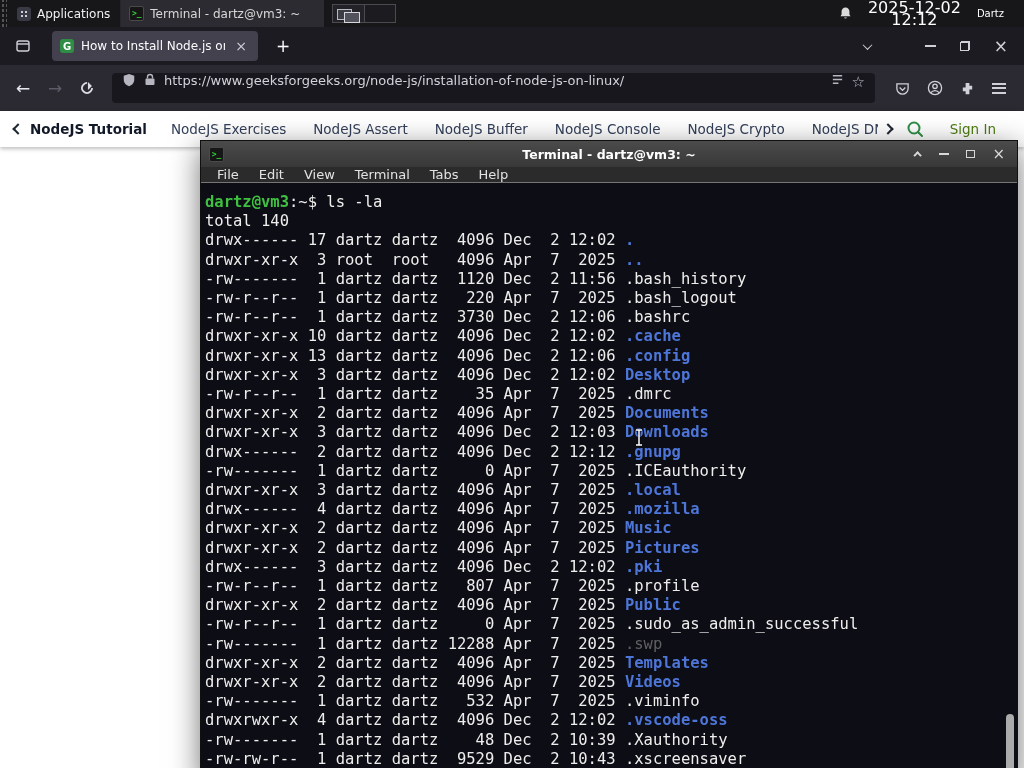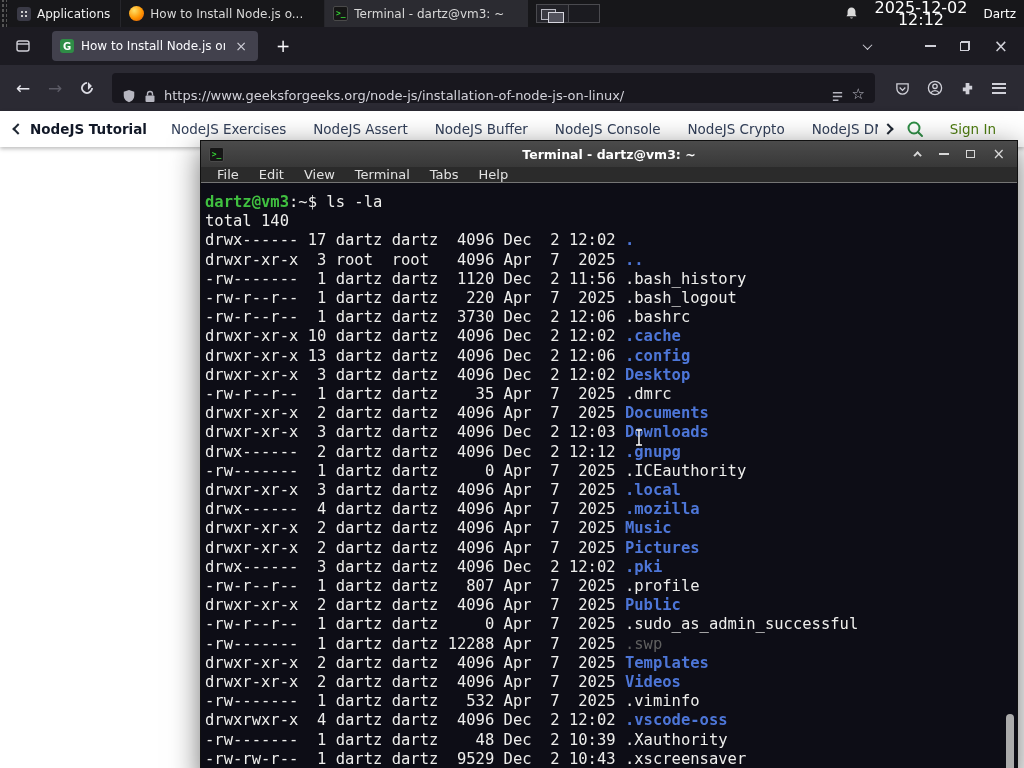--- a/index.html
+++ b/index.html
@@ -29,21 +29,21 @@
   .pager { display:flex; margin-left:8px; border:1px solid #4a4a4f; height:19px; }
   .pager-cell { width:31px; height:100%; background:#222228; position:relative; }
   .pager-cell + .pager-cell { border-left:1px solid #4a4a4f; background:#1b1b20; }
   .pager-cell.active::before { content:''; position:absolute; left:4px; top:4px; width:13px; height:9px;
     border:1px solid #b9b9c2; background:#3c3c44; }
   .pager-cell.active::after { content:''; position:absolute; left:11px; top:7px; width:14px; height:9px;
     border:1px solid #d6d6de; background:#52525c; }
   .panel-spacer { flex:1; }
   .bell-btn { display:flex; align-items:center; padding:0 7px; height:100%; }
   .clock { text-align:center; font-size:16px; line-height:12px; padding:0 8px; color:#fff; }
-  .panel-user { font-size:12px; color:#fff; padding:0 8px 0 8px; white-space:nowrap; }
+  .panel-user { font-size:10px; color:#fff; padding:0 20px 0 8px; white-space:nowrap; }
 
   
   .ff-window { position:absolute; top:27px; left:0; width:1024px; bottom:0; background:#fff; }
   .ff-tabbar { height:38px; background:#1c1b22; display:flex; align-items:center; }
   .ff-view-btn { margin-left:10px; display:flex; align-items:center; justify-content:center; width:26px; height:26px; border-radius:4px; }
   .ff-tab { margin-left:16px; height:30px; width:206px; background:#42414d; border-radius:4px;
     display:flex; align-items:center; gap:7px; padding:0 8px; color:#fbfbfe; font-size:12px; }
   .gfg-favicon { width:14px; height:14px; flex:0 0 14px; background:#2f8d46; border-radius:3px; color:#fff;
     font:bold 10px "DejaVu Sans",sans-serif; display:flex; align-items:center; justify-content:center; }
   .ff-tab-title { flex:1; overflow:hidden; white-space:nowrap; }
@@ -57,21 +57,21 @@
   .wc-restore::before { content:''; position:absolute; top:0; right:0; width:7px; height:7px; border:1.3px solid #d0d0d8; }
   .wc-restore::after { content:''; position:absolute; bottom:0; left:0; width:7px; height:7px; border:1.3px solid #d0d0d8; background:#1c1b22; }
   .wc-close { color:#d0d0d8; font-size:17px; line-height:1; }
 
   .ff-navbar { height:46px; background:#2b2a33; display:flex; align-items:center; padding:0 10px; gap:6px; }
   .nav-arrow { width:26px; text-align:center; font-size:17px; color:#e7e7ee; }
   .nav-arrow.disabled { color:#5c5b66; }
   .reload-btn { width:26px; display:flex; justify-content:center; }
   .reload-ic { width:12px; height:12px; border:2px solid #dcdce4; border-radius:50%; border-top-color:transparent; position:relative; transform:rotate(45deg); }
   .reload-ic::after { content:''; position:absolute; top:-5px; right:-2px; border:4px solid transparent; border-bottom-color:#dcdce4; transform:rotate(45deg); }
-  .urlbar { flex:1; height:30px; background:#18171e; border-radius:4px; display:flex; align-items:flex-end;
+  .urlbar { flex:1; height:30px; background:#18171e; border-radius:4px; display:flex; align-items:flex-start;
     padding:0 10px; gap:8px; margin:0 6px; }
   .url-text { flex:1; color:#d2d2da; font-size:13px; overflow:hidden; white-space:nowrap; }
   .url-star { color:#bfbfca; font-size:15px; }
   .ff-right-icons { display:flex; align-items:center; gap:17px; padding:0 8px; }
   .hamburger { width:14px; height:11px; border-top:2px solid #d0d0d8; border-bottom:2px solid #d0d0d8; position:relative; }
   .hamburger::before { content:''; position:absolute; top:2.5px; left:0; width:14px; height:2px; background:#d0d0d8; }
 
   
   .gfg-nav { height:36px; background:#fff; display:flex; align-items:center; padding:16px 12px;
     box-shadow:0 2px 4px rgba(0,0,0,.25); position:relative; z-index:5; font-size:13.5px; color:#2b3446; overflow:hidden; }
@@ -115,24 +115,20 @@
 <body>
 
 <div class="screen">
 
   <div class="top-panel">
     <div class="panel-handle"></div>
     <div class="apps-btn">
       <span class="apps-icon"></span>
       <span>Applications</span>
     </div>
-    <div class="task-btn">
-      <span class="ic-firefox"></span>
-      <span class="task-title">How to Install Node.js o...</span>
-    </div>
     <div class="task-btn active">
       <span class="ic-term">&gt;_</span>
       <span class="task-title">Terminal - dartz@vm3: ~</span>
     </div>
     <div class="pager">
       <div class="pager-cell active"></div>
       <div class="pager-cell"></div>
     </div>
     <div class="panel-spacer"></div>
     <div class="bell-btn">

